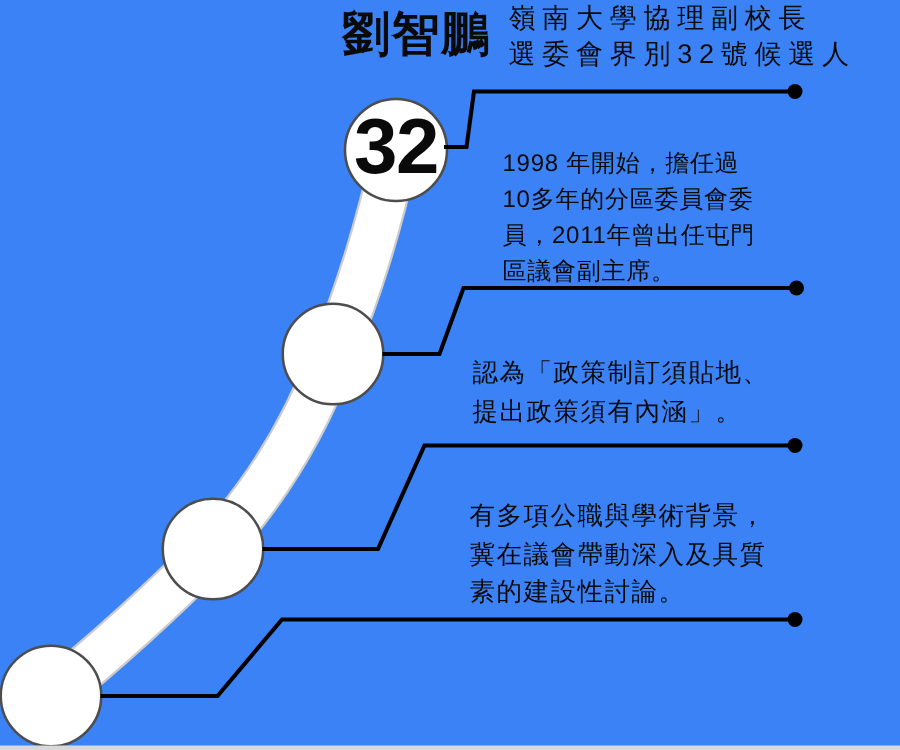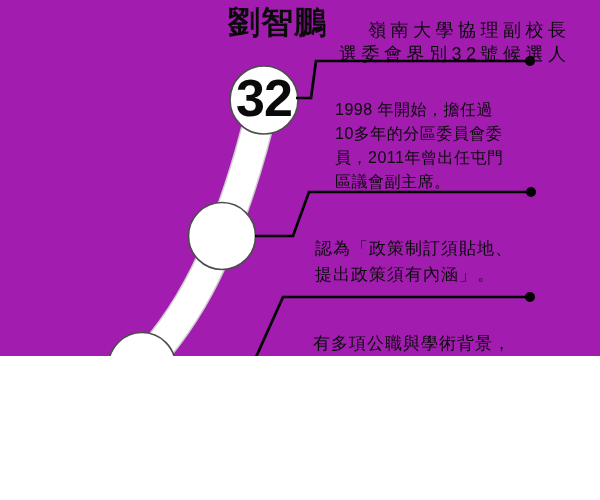--- a/index.html
+++ b/index.html
@@ -1,20 +1,20 @@
 <!DOCTYPE html>
 <html><head>
 <meta charset="utf-8">
 <style>
   html, body { margin: 0; padding: 0; background: #ffffff; }
   .canvas {
     position: relative;
     width: 600px;
-    height: 356px;
-    background: #a21caf;
+    height: 500px;
+    background: #3b82f6;
     overflow: hidden;
     font-family: "Liberation Sans", sans-serif;
     color: #000;
   }
   .layer-svg {
     position: absolute;
     left: 0; top: 0;
     width: 600px; height: 500px;
   }
   .txt {
@@ -23,25 +23,24 @@
     color: #0a0a0a;
   }
   .title {
     left: 228px; top: 4px;
     font-size: 32px;
     font-weight: bold;
     letter-spacing: 1px;
     line-height: 36px;
   }
   .subtitle {
-    left: 339px; top: 19px;
+    left: 339px; top: 1px;
     font-size: 18px;
     line-height: 23.5px;
     letter-spacing: 4.5px;
-    text-align: right;
   }
   .badge-num {
     left: 214px; top: 76px;
     width: 100px;
     text-align: center;
     font-size: 52px;
     font-weight: bold;
     letter-spacing: -1px;
     line-height: 44px;
   }

